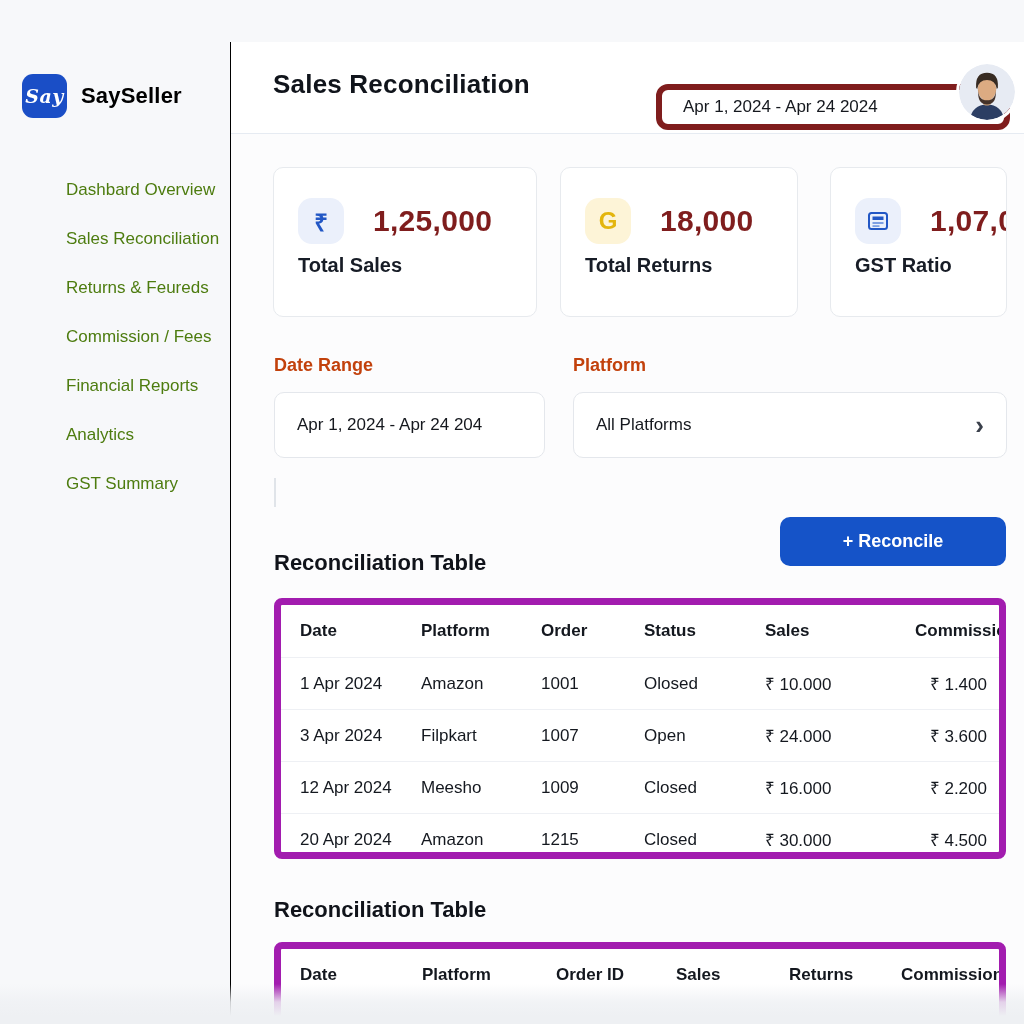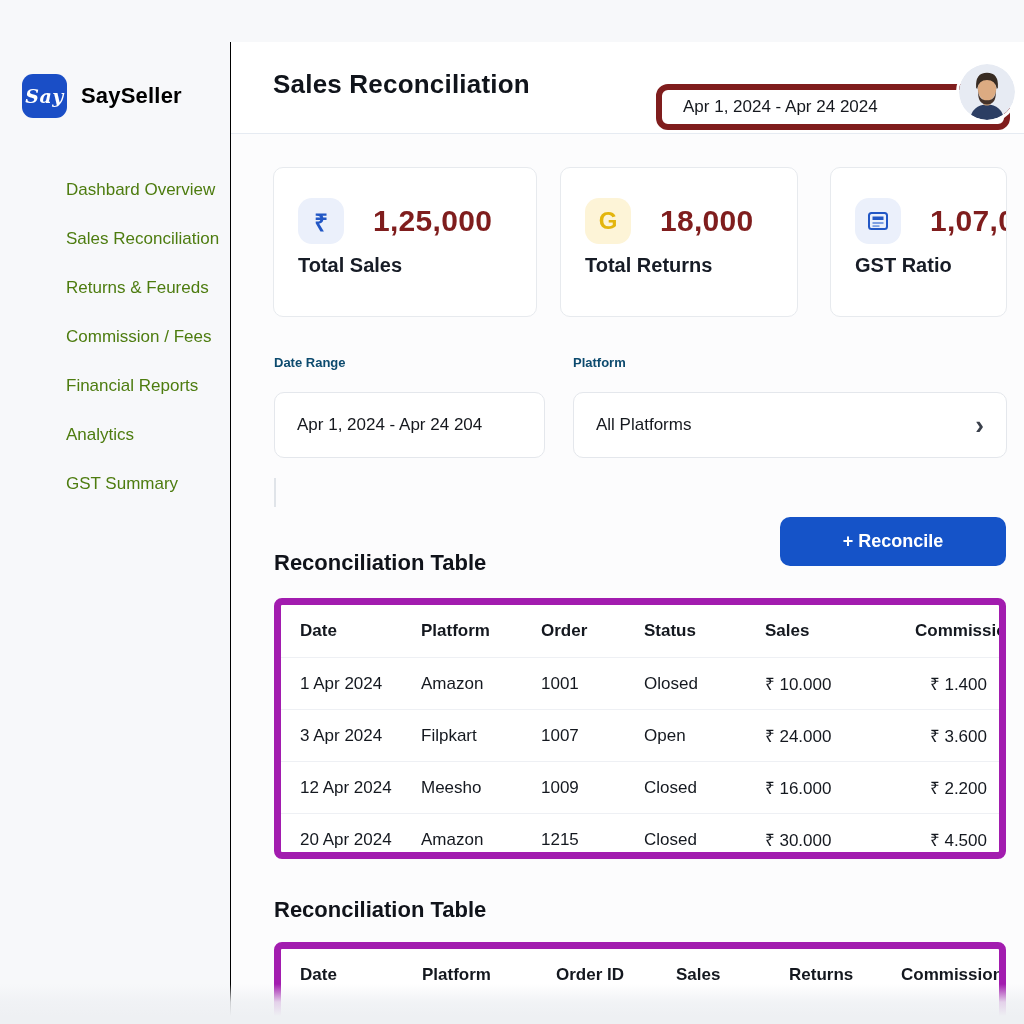--- a/index.html
+++ b/index.html
@@ -30,21 +30,21 @@
   .card{position:absolute;top:125px;height:150px;background:#ffffff;border:1px solid #e7eaee;border-radius:10px;box-sizing:border-box;padding:30px 24px 0;overflow:hidden;white-space:nowrap;}
   .card-top{display:flex;align-items:center;gap:19px;}
   .icon-badge{width:46px;height:46px;border-radius:14px;display:flex;align-items:center;justify-content:center;flex:0 0 auto;}
   .badge-blue{background:#ebf0fb;}
   .badge-yellow{background:#fdf4d7;}
   .rupee-glyph{color:#2257c5;font-size:24px;font-weight:700;}
   .g-glyph{color:#e3b50d;font-size:24px;font-weight:700;}
   .stat-value{font-size:30px;font-weight:700;color:#7f1d1d;letter-spacing:.3px;margin-left:10px;}
   .stat-label{margin-top:10px;font-size:20px;font-weight:600;color:#171c26;}
   
-  .filter-label{position:absolute;font-size:13px;font-weight:600;color:#0c4a6e;}
+  .filter-label{position:absolute;font-size:18px;font-weight:600;color:#c2410c;}
   .filter-box{position:absolute;top:350px;height:66px;background:#ffffff;border:1px solid #e4e7ec;border-radius:10px;box-sizing:border-box;display:flex;align-items:center;padding:0 22px;font-size:17px;color:#15181e;}
   .filter-box .chevron{margin-left:auto;font-size:26px;font-weight:600;color:#3a404b;line-height:1;}
   .reconcile-btn{position:absolute;left:549px;top:428px;width:226px;height:49px;background:#1553c8;border:none;border-radius:10px;color:#ffffff;font-size:18px;font-weight:700;font-family:"Liberation Sans",sans-serif;cursor:pointer;margin-top:47px;}
   .stray-line{position:absolute;left:43px;top:436px;width:2px;height:29px;background:#e0e4e9;}
   
   .table-title{position:absolute;font-size:22px;font-weight:700;color:#10131a;}
   .table-card{position:absolute;left:43px;width:732px;background:#ffffff;border:7px solid #a21caf;border-radius:8px;box-sizing:border-box;overflow:hidden;}
   .t1{top:556px;height:261px;}
   .t2{top:900px;height:120px;}
   .trow{display:grid;align-items:center;height:52px;padding:0 12px 0 19px;box-sizing:border-box;font-size:17px;color:#14181f;}

